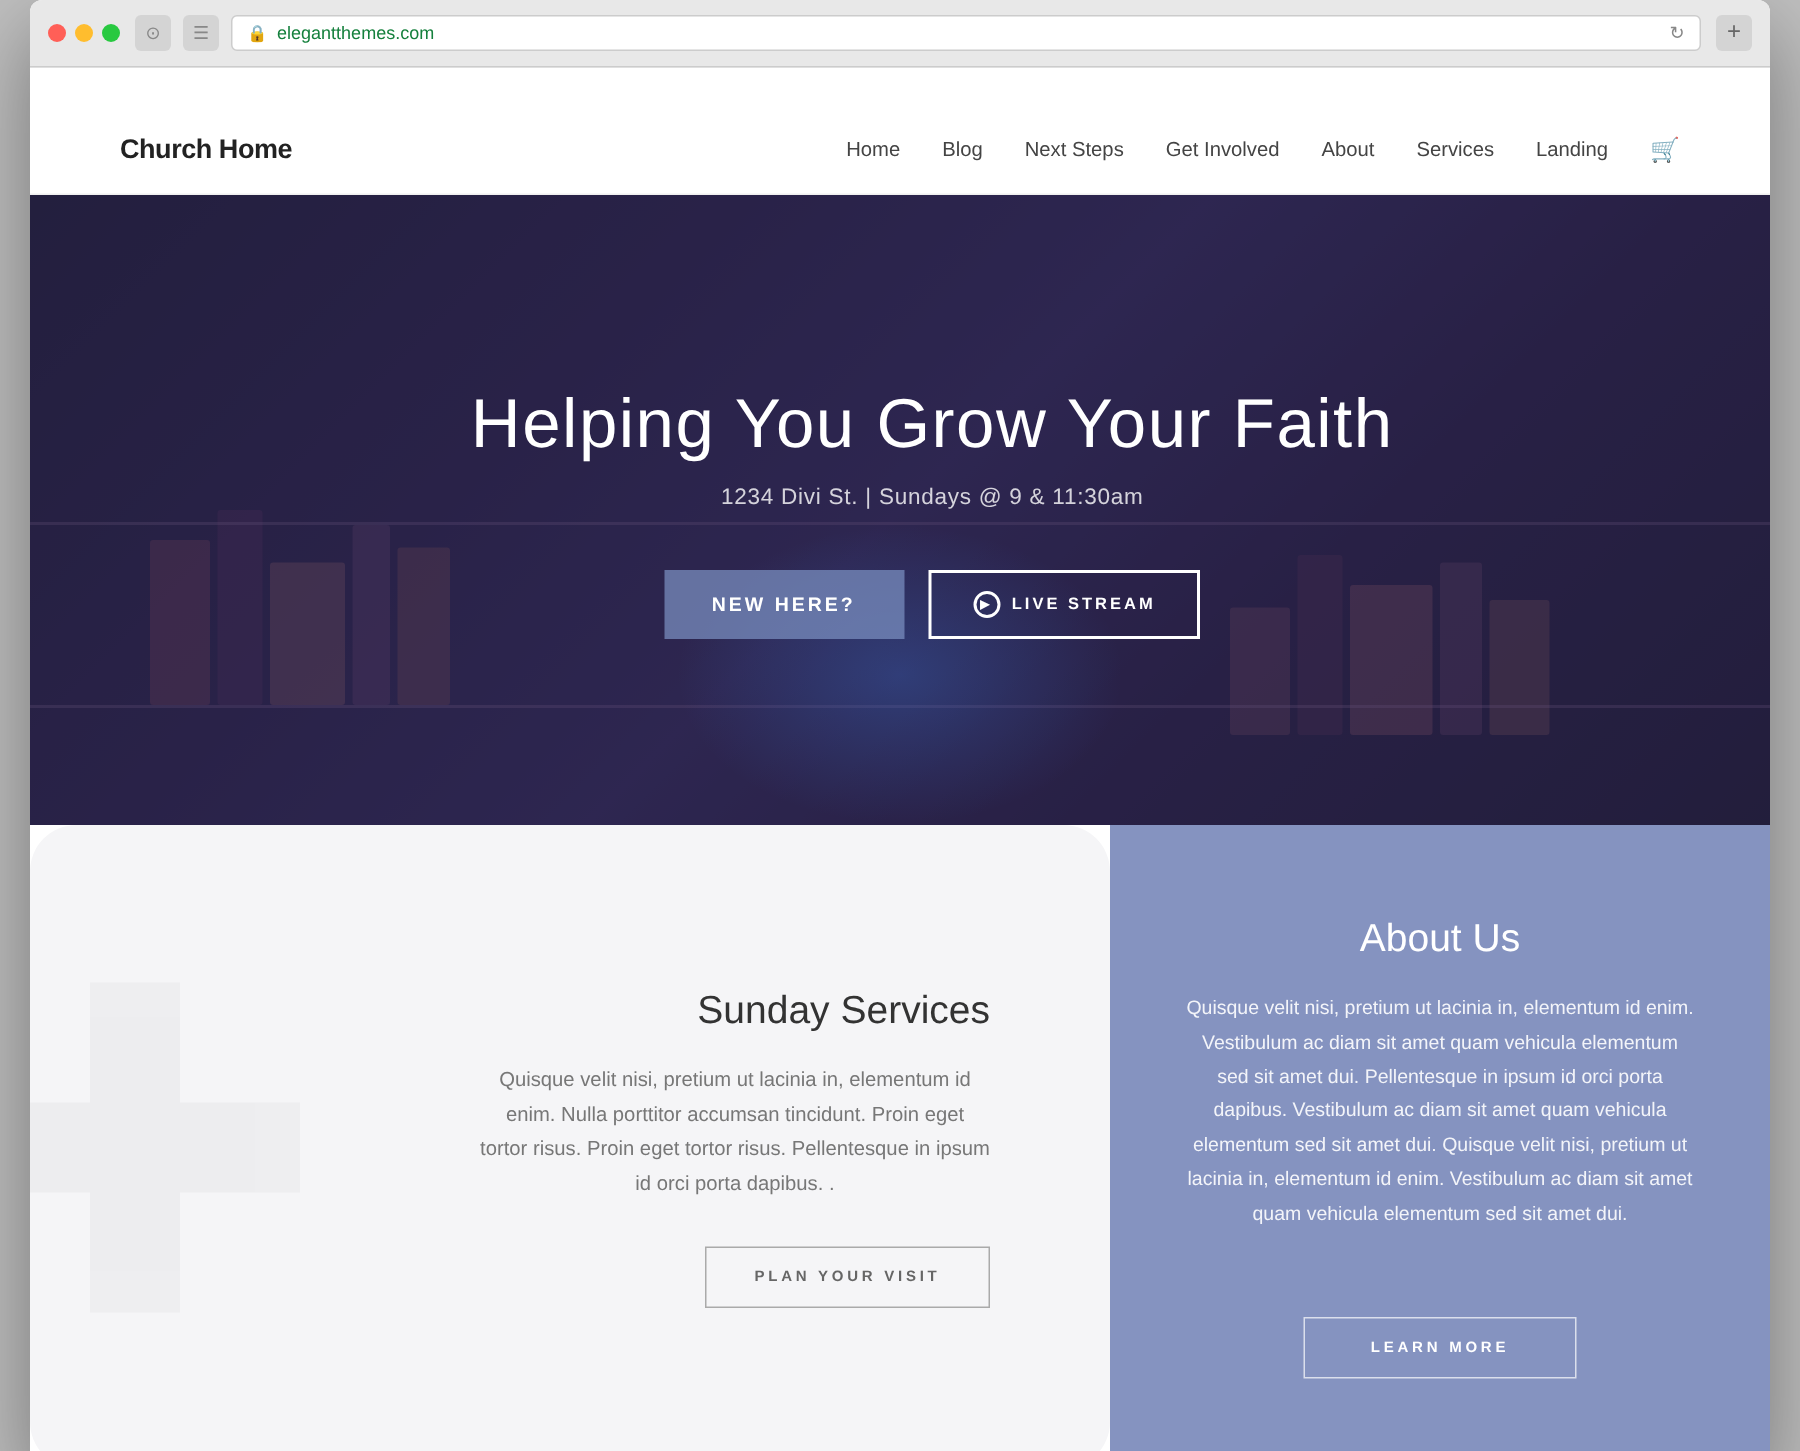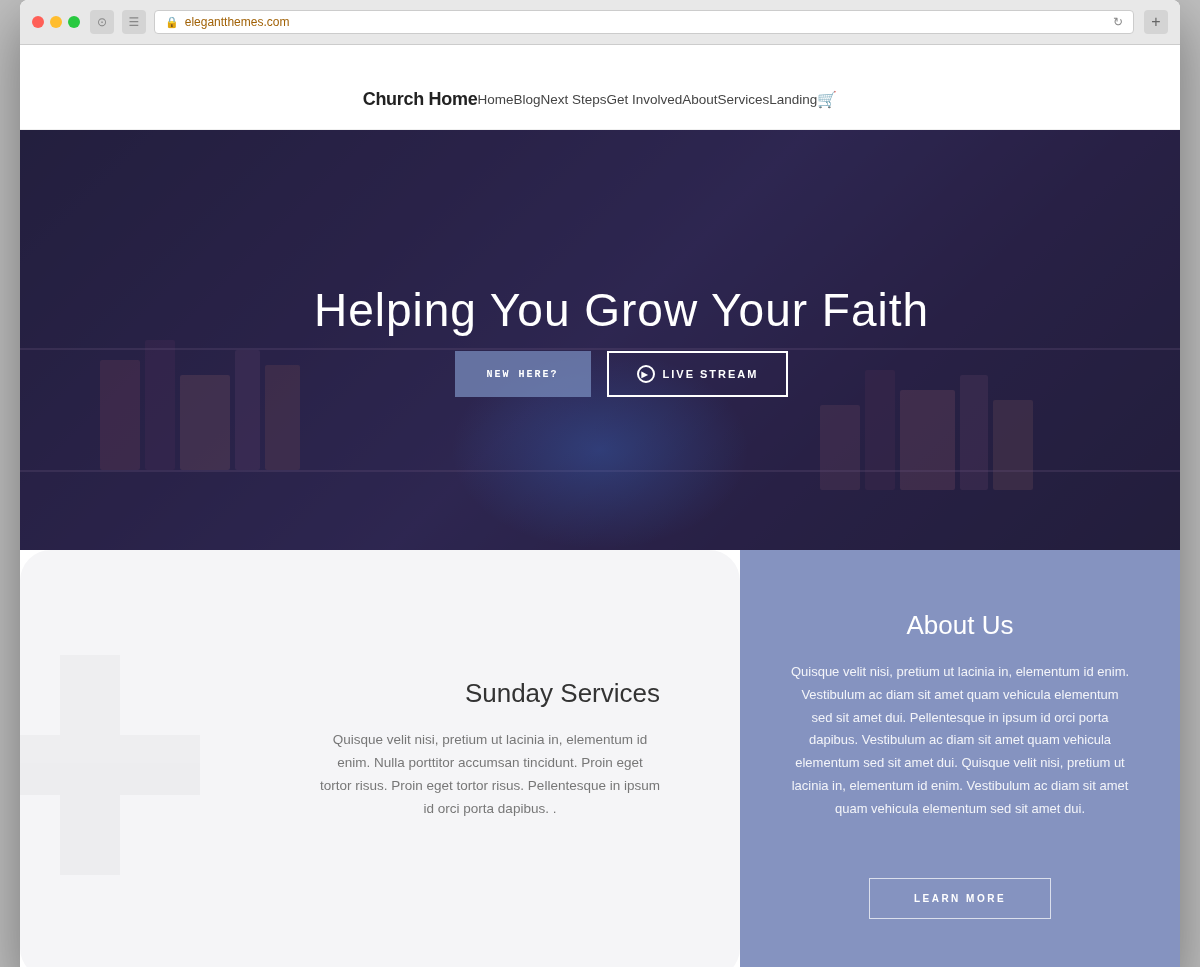--- a/index.html
+++ b/index.html
@@ -71,21 +71,21 @@
       border-radius: 4px;
       padding: 4px 10px;
       display: flex;
       align-items: center;
       gap: 6px;
       font-size: 12px;
       color: #555;
     }
 
     .lock-icon { color: #4caf50; font-size: 11px; }
-    .address-text { color: #a16207; }
+    .address-text { color: #15803d; }
     .refresh-btn { margin-left: auto; color: #888; }
 
     .browser-add-btn {
       width: 24px;
       height: 24px;
       background: #d4d4d4;
       border-radius: 4px;
       display: flex;
       align-items: center;
       justify-content: center;
@@ -94,38 +94,39 @@
     }
 
     
     .website {
       background: #fff;
     }
 
     
     .nav {
       background: #fff;
-      padding: 0 40px;
+      padding: 0 60px;
       height: 60px;
       display: flex;
       align-items: center;
-      justify-content: center;
+      justify-content: space-between;
       border-bottom: 1px solid #f0f0f0;
       margin-top: 25px;
     }
 
     .nav-logo {
       font-size: 18px;
       font-weight: 700;
       color: #222;
       letter-spacing: -0.3px;
     }
 
     .nav-links {
       display: flex;
+      gap: 28px;
       align-items: center;
     }
 
     .nav-link {
       font-size: 13.5px;
       color: #444;
       text-decoration: none;
       cursor: pointer;
     }
 
@@ -201,26 +202,25 @@
       display: flex;
       gap: 16px;
       justify-content: center;
     }
 
     .btn-primary {
       background: rgba(120, 140, 190, 0.75);
       color: #fff;
       border: none;
       padding: 14px 32px;
-      font-size: 10px;
+      font-size: 13px;
       font-weight: 700;
       letter-spacing: 2px;
       text-transform: uppercase;
       cursor: pointer;
-      font-family: Liberation Mono, monospace;
     }
 
     .btn-outline {
       background: transparent;
       color: #fff;
       border: 2px solid #fff;
       padding: 12px 28px;
       font-size: 11px;
       font-weight: 700;
       letter-spacing: 2px;
@@ -423,36 +423,38 @@
         <div class="book-block" style="width:28px;height:115px;left:940px;bottom:60px;background:rgba(70,50,85,0.5);"></div>
         <div class="book-block" style="width:40px;height:90px;left:973px;bottom:60px;background:rgba(85,60,80,0.45);"></div>
         <div class="shelf-line" style="bottom:78px;"></div>
         <div class="shelf-line" style="bottom:200px;"></div>
 
         <div style="position:absolute;bottom:0;left:50%;transform:translateX(-50%);width:300px;height:200px;background:radial-gradient(ellipse,rgba(60,120,220,0.3) 0%,transparent 70%);"></div>
       </div>
 
       <div class="hero-content">
         <h1 class="hero-title">Helping You Grow Your Faith</h1>
+        <p class="hero-subtitle">1234 Divi St. | Sundays @ 9 &amp; 11:30am</p>
         <div class="hero-buttons">
           <button class="btn-primary">NEW HERE?</button>
           <button class="btn-outline">
             <span class="play-icon">▶</span>
             <span>LIVE STREAM</span>
           </button>
         </div>
       </div>
     </section>
 
     <div class="sections-row">
 
       <div class="sunday-services">
         <div class="decor-shape"></div>
         <h2 class="section-title">Sunday Services</h2>
         <p class="section-text">Quisque velit nisi, pretium ut lacinia in, elementum id enim. Nulla porttitor accumsan tincidunt. Proin eget tortor risus. Proin eget tortor risus. Pellentesque in ipsum id orci porta dapibus. .</p>
+        <button class="btn-bordered">PLAN YOUR VISIT</button>
       </div>
 
       <div class="about-us">
         <h2 class="about-title">About Us</h2>
         <p class="about-text">Quisque velit nisi, pretium ut lacinia in, elementum id enim. Vestibulum ac diam sit amet quam vehicula elementum sed sit amet dui. Pellentesque in ipsum id orci porta dapibus. Vestibulum ac diam sit amet quam vehicula elementum sed sit amet dui. Quisque velit nisi, pretium ut lacinia in, elementum id enim. Vestibulum ac diam sit amet quam vehicula elementum sed sit amet dui.</p>
         <button class="btn-bordered-white">LEARN MORE</button>
       </div>
 
     </div>
 

